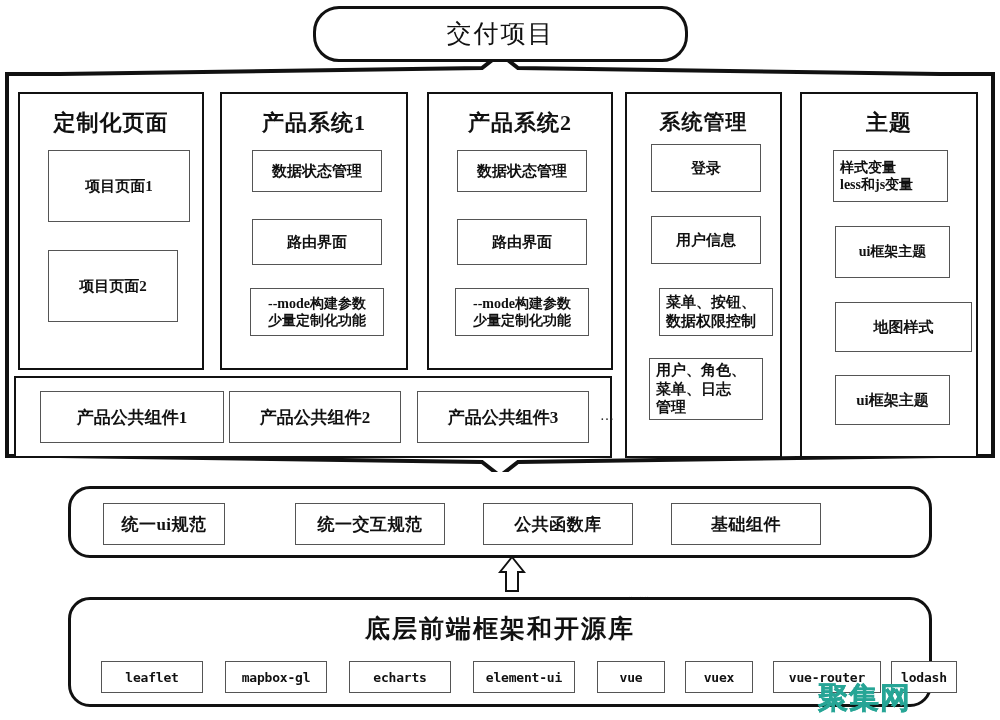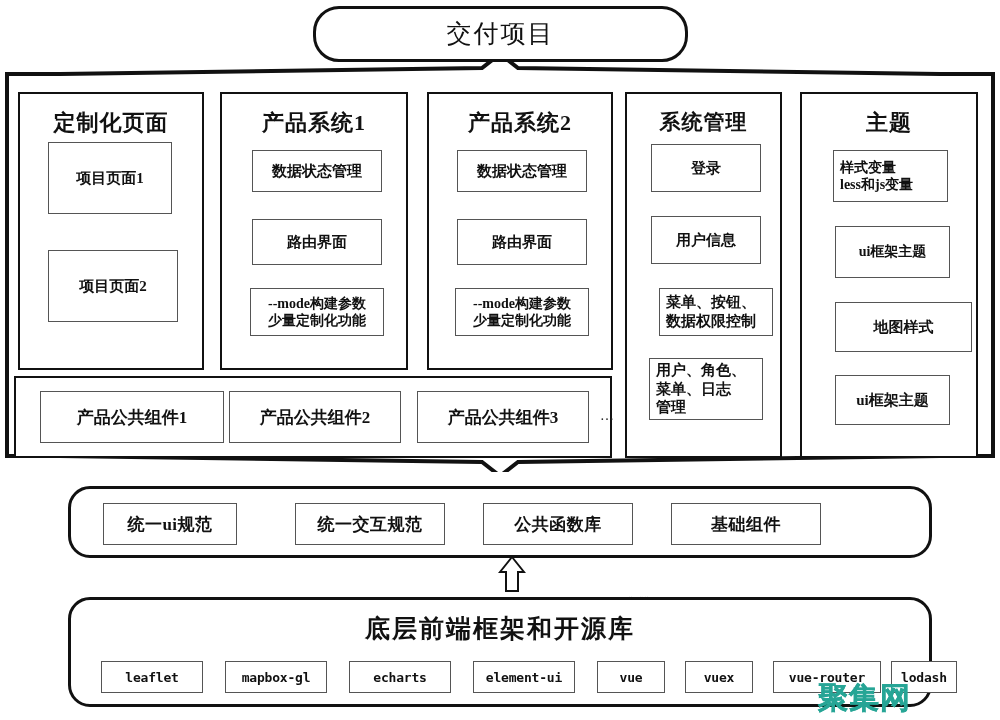--- a/index.html
+++ b/index.html
@@ -208,21 +208,21 @@
 
       <path d="M 7 30 L 7 382" fill="none" stroke="#111" stroke-width="4"></path>
       <path d="M 993 30 L 993 382" fill="none" stroke="#111" stroke-width="4"></path>
 
       <path d="M 7 372 L 7 396 L 60 396 L 482 402 L 500 416 L 518 402 L 940 396 L 993 396 L 993 372" fill="none" stroke="#111" stroke-width="4" stroke-linejoin="miter"></path>
     </svg>
   </div>
 
   <div class="abs column" id="col-custom-pages" style="left:18px; top:92px; width:186px; height:278px;">
     <div class="column-title">定制化页面</div>
-    <div class="cell" style="left:28px; top:48px; width:124px; height:72px;">项目页面1</div>
+    <div class="cell" style="left:28px; top:56px; width:142px; height:72px;">项目页面1</div>
     <div class="cell" style="left:28px; top:156px; width:130px; height:72px;">项目页面2</div>
   </div>
 
   <div class="abs column" id="col-product-system-1" style="left:220px; top:92px; width:188px; height:278px;">
     <div class="column-title">产品系统1</div>
     <div class="cell" style="left:30px; top:56px; width:130px; height:42px;">数据状态管理</div>
     <div class="cell" style="left:30px; top:125px; width:130px; height:46px;">路由界面</div>
     <div class="cell mixed" style="left:28px; top:194px; width:134px; height:48px;">--mode构建参数
 少量定制化功能</div>
   </div>
@@ -256,21 +256,21 @@
   </div>
 
   <div class="abs" id="shared-strip">
     <div class="shared-item" style="left:24px; width:184px;">产品公共组件1</div>
     <div class="shared-item" style="left:213px; width:172px;">产品公共组件2</div>
     <div class="shared-item" style="left:401px; width:172px;">产品公共组件3</div>
     <div id="shared-ellipsis">…</div>
   </div>
 
   <div class="abs" id="middle-layer">
-    <div class="mid-item" style="left:32px; width:134px;">统一ui规范</div>
+    <div class="mid-item" style="left:32px; width:122px;">统一ui规范</div>
     <div class="mid-item" style="left:224px; width:150px;">统一交互规范</div>
     <div class="mid-item" style="left:412px; width:150px;">公共函数库</div>
     <div class="mid-item" style="left:600px; width:150px;">基础组件</div>
   </div>
 
   <div class="abs" id="dev-arrow">
     <svg width="28" height="36" viewBox="0 0 28 36" xmlns="http://www.w3.org/2000/svg">
       <path d="M 14 1 L 26 16 L 20 16 L 20 35 L 8 35 L 8 16 L 2 16 Z" fill="#ffffff" stroke="#111" stroke-width="2" stroke-linejoin="miter"></path>
     </svg>
   </div>

